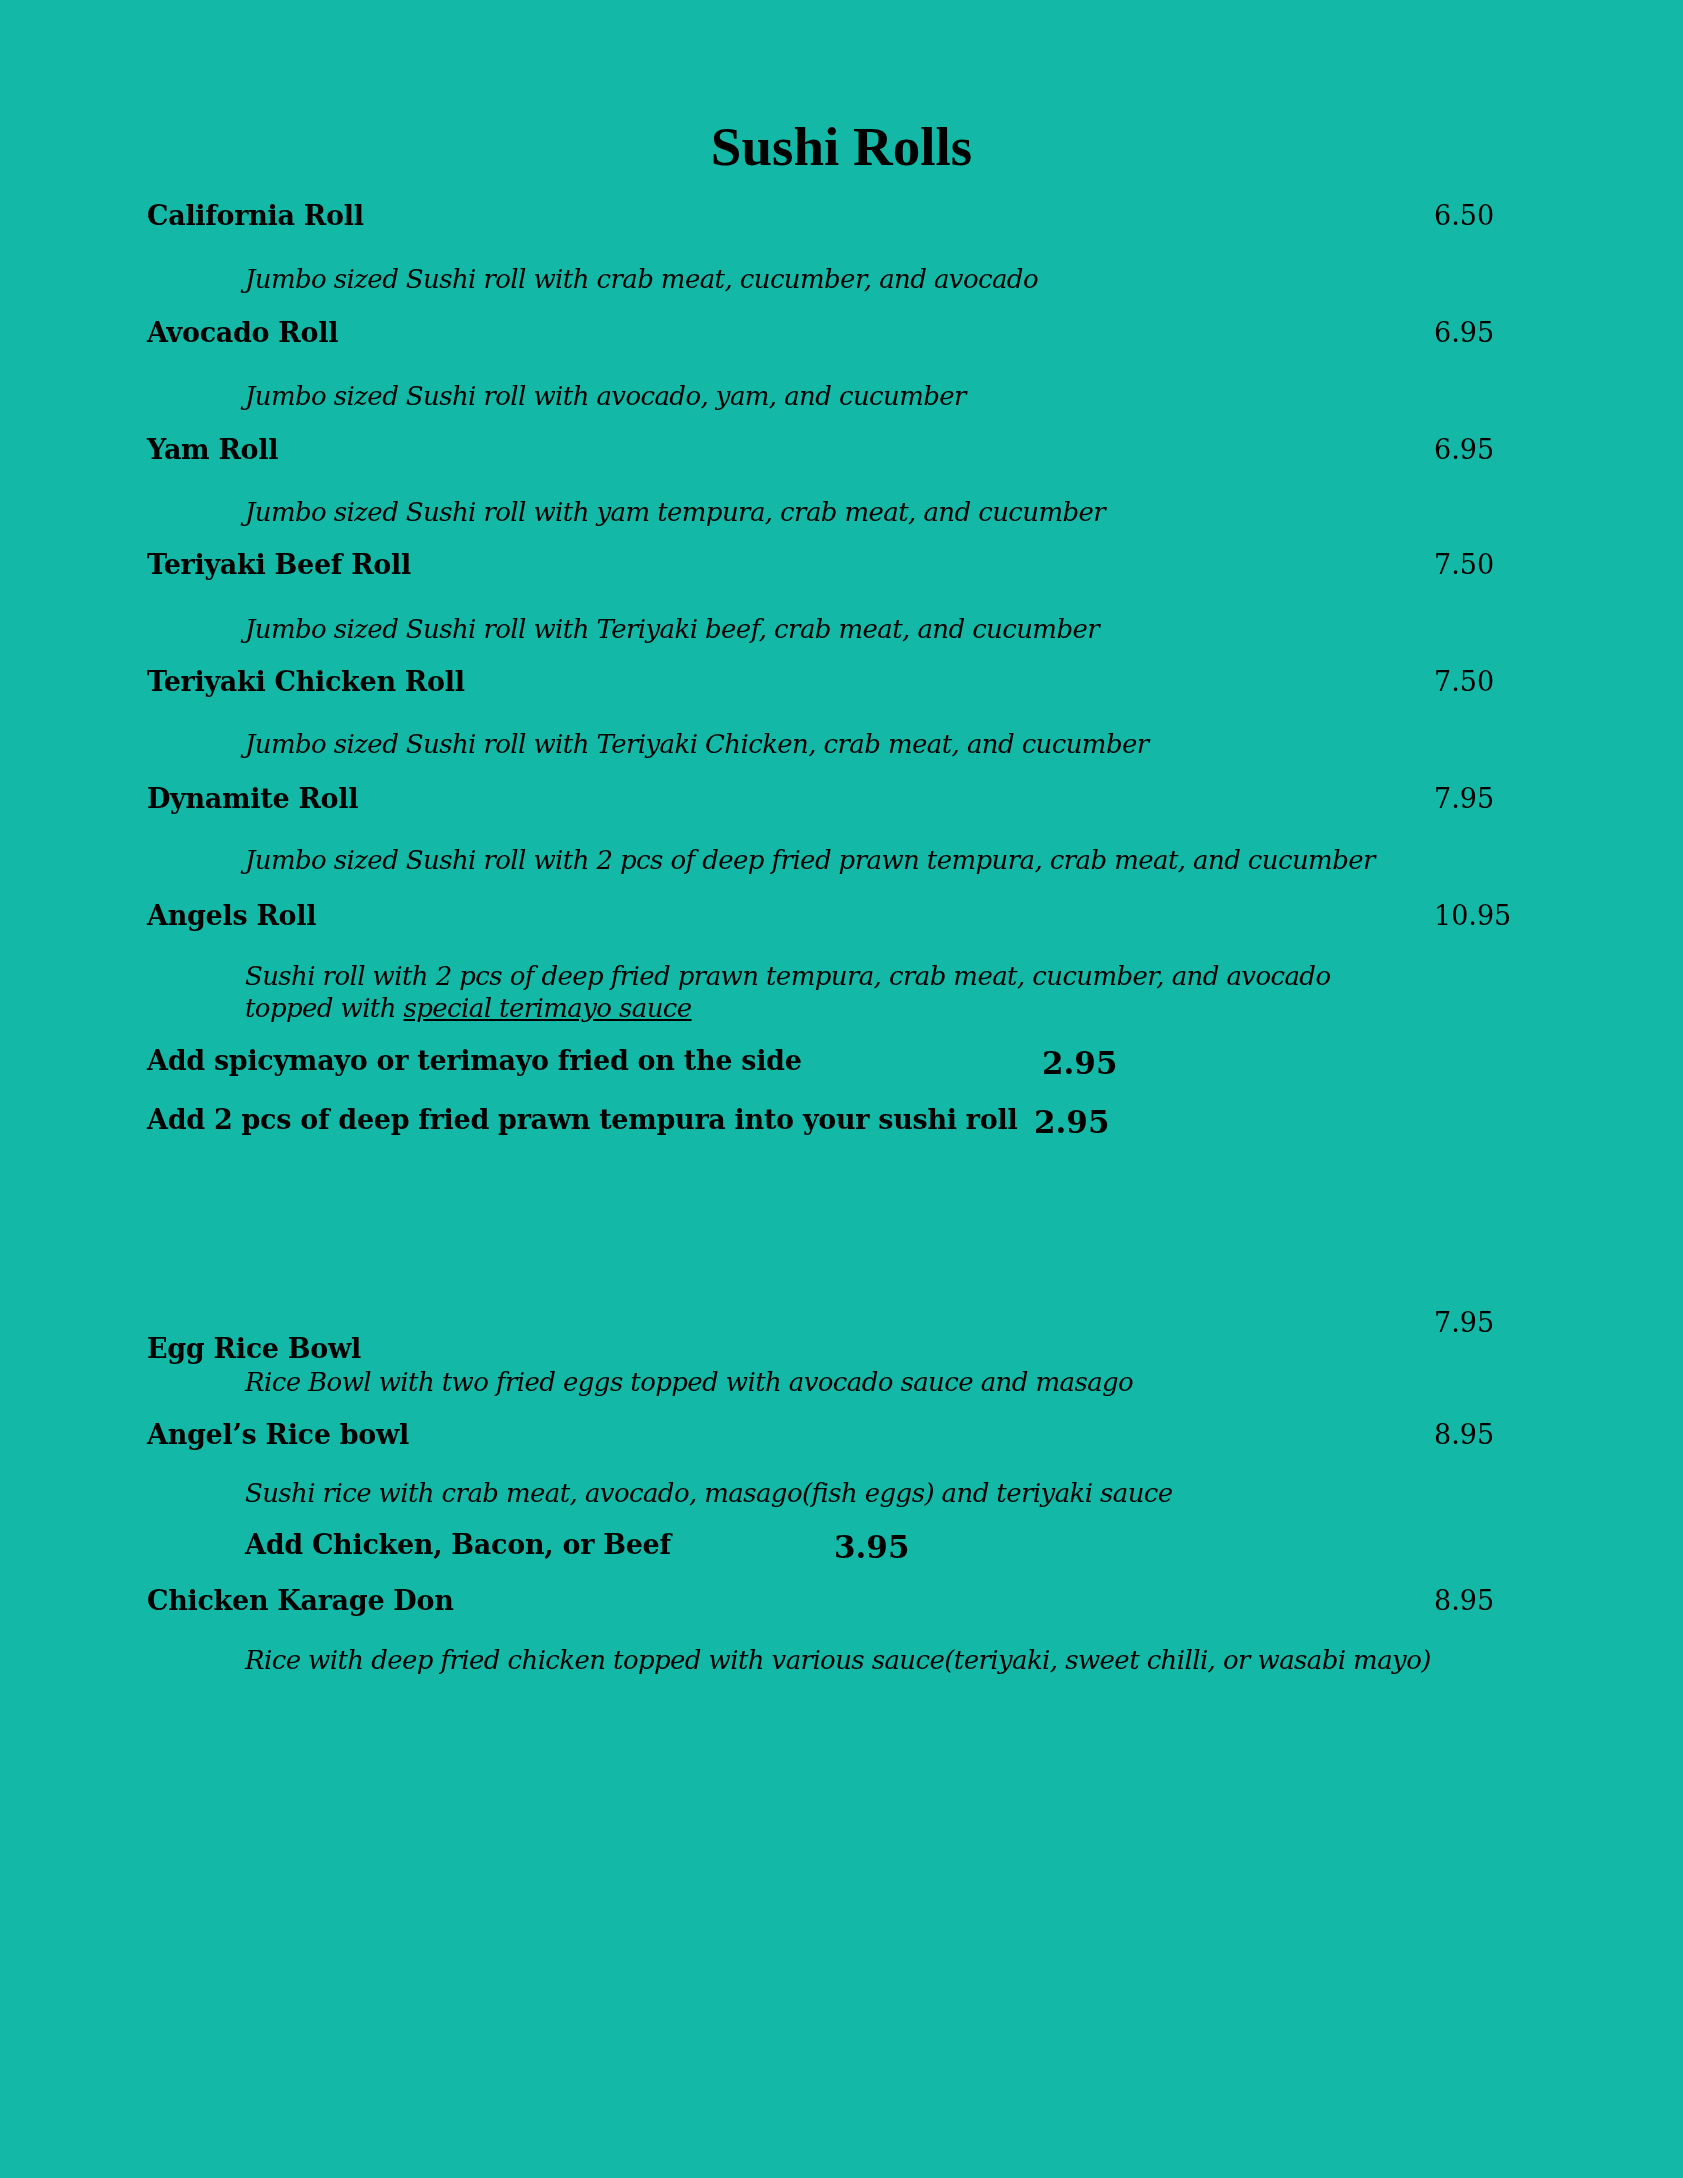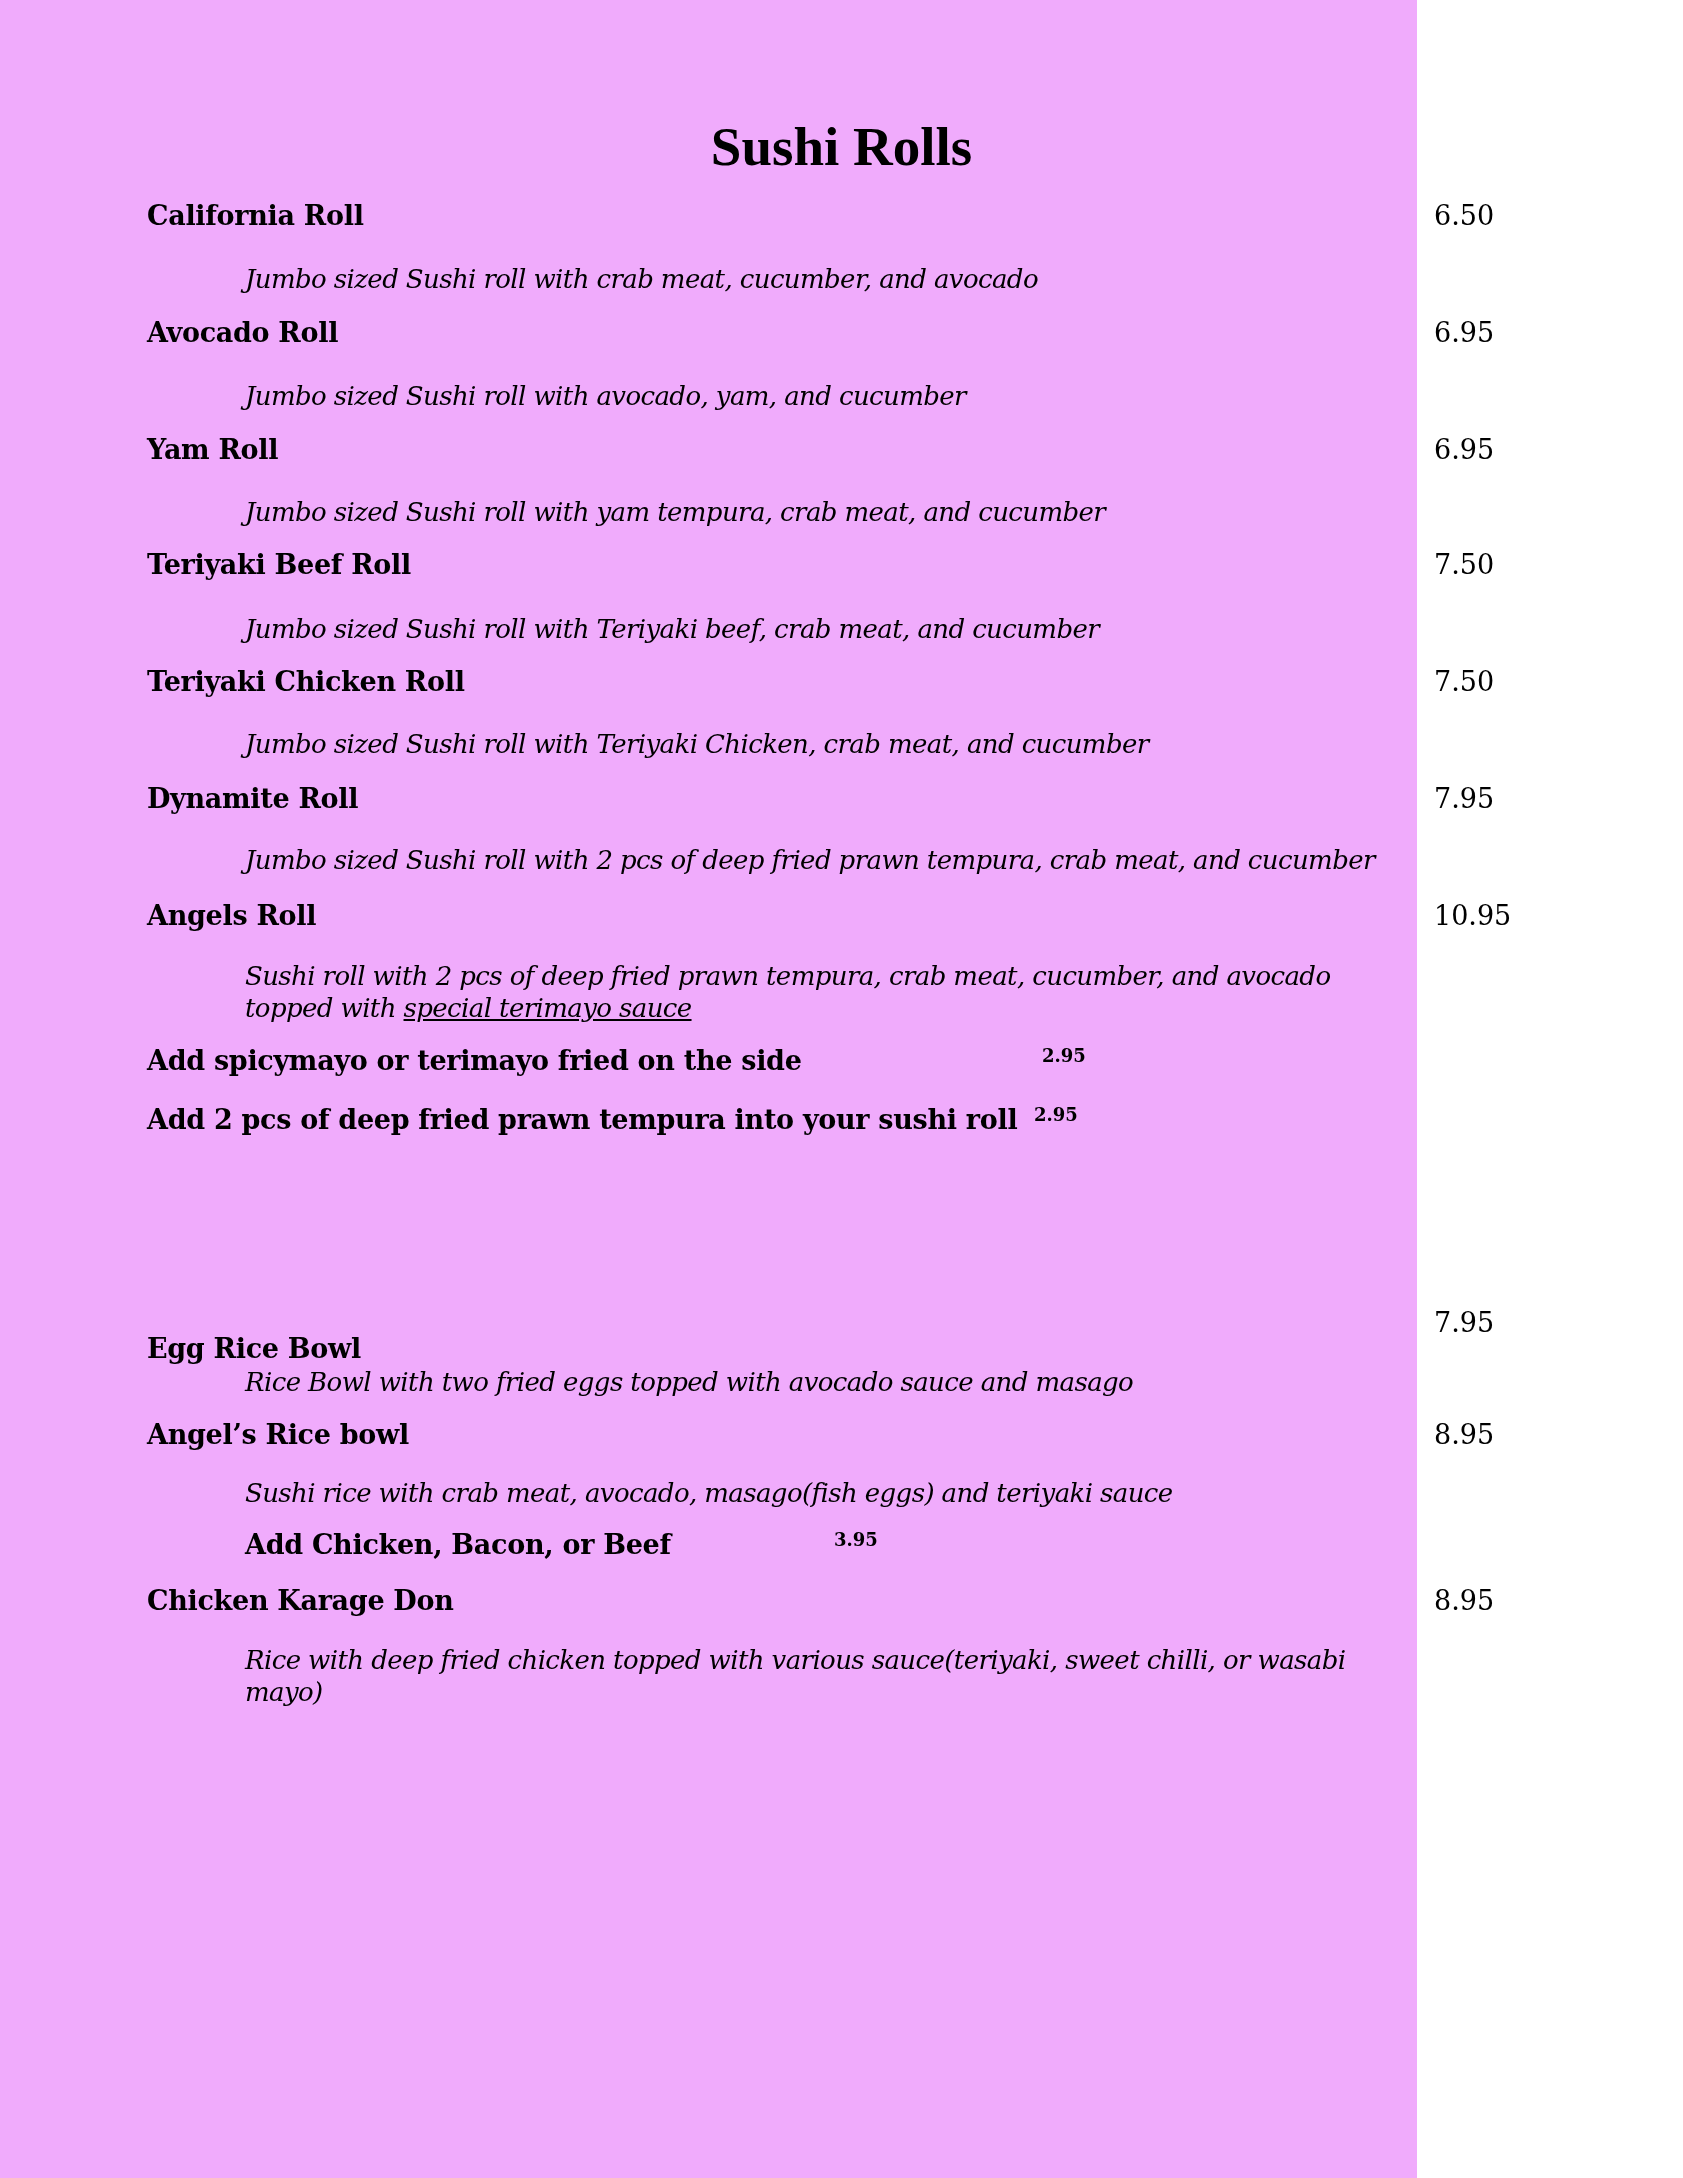--- a/index.html
+++ b/index.html
@@ -1,29 +1,29 @@
 <!DOCTYPE html>
 <html><head>
   <meta charset="utf-8">
   <style>
     html, body { margin: 0; padding: 0; background: #ffffff; }
     body { width: 1683px; height: 2178px; position: relative; overflow: hidden;
            font-family: "DejaVu Serif", "Liberation Serif", serif; color: #000; }
-    .page { position: absolute; left: 0; top: 0; width: 1417px; height: 2178px; background: #f0abfc; }
+    .page { position: absolute; left: 0; top: 0; width: 1683px; height: 2178px; background: #14b8a6; }
     .section-title { position: absolute; left: 0; width: 1683px; text-align: center;
                      font-family: "Liberation Serif", "DejaVu Serif", serif; font-weight: bold;
                      font-size: 55px; line-height: 63px; margin: 0; }
     .name { position: absolute; left: 147px; font-weight: bold; font-size: 27px;
             font-family: "DejaVu Serif", serif; letter-spacing: -0.3px; }
     .price { position: absolute; left: 1434px; font-size: 27px; font-family: "DejaVu Serif", serif; }
     .desc { position: absolute; left: 245px; font-style: italic; font-size: 26px;
             font-family: "DejaVu Serif", serif; letter-spacing: -0.6px; line-height: 32px; }
     .addon { position: absolute; font-weight: bold; font-size: 27px; font-family: "DejaVu Serif", serif;
              letter-spacing: -0.3px; }
-    .addon-price { position: absolute; font-weight: bold; font-size: 18px; font-family: "DejaVu Serif", serif; }
+    .addon-price { position: absolute; font-weight: bold; font-size: 31px; font-family: "DejaVu Serif", serif; }
     .u { text-decoration: underline; margin-top: 48px; }
   </style>
 </head>
 <body>
 
 <div class="page">
 
   <h1 class="section-title" style="top:115px;">Sushi Rolls</h1>
 
   <div>

